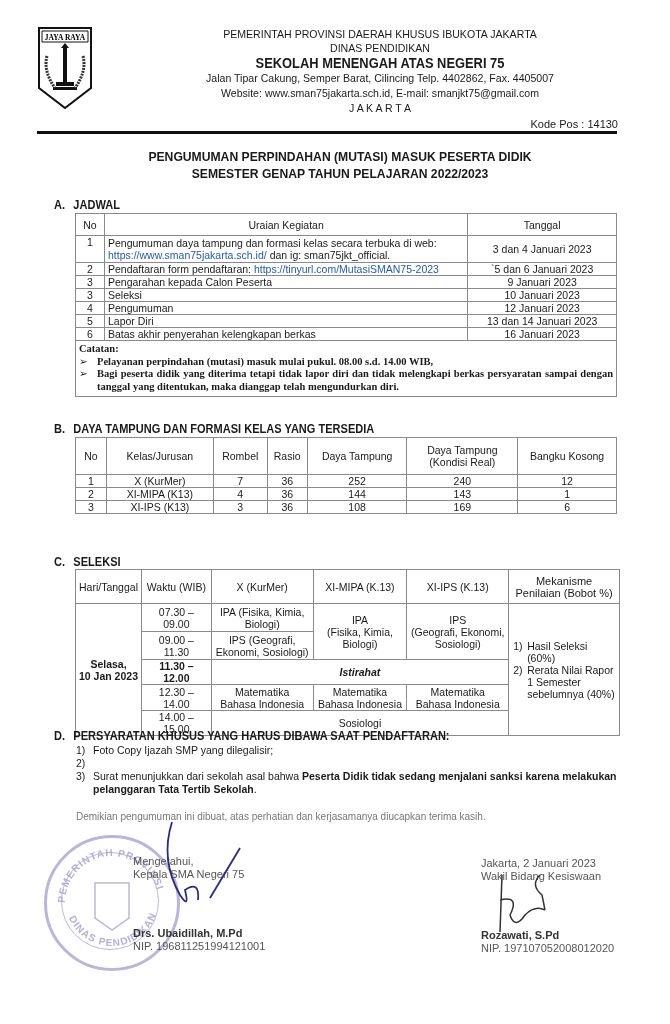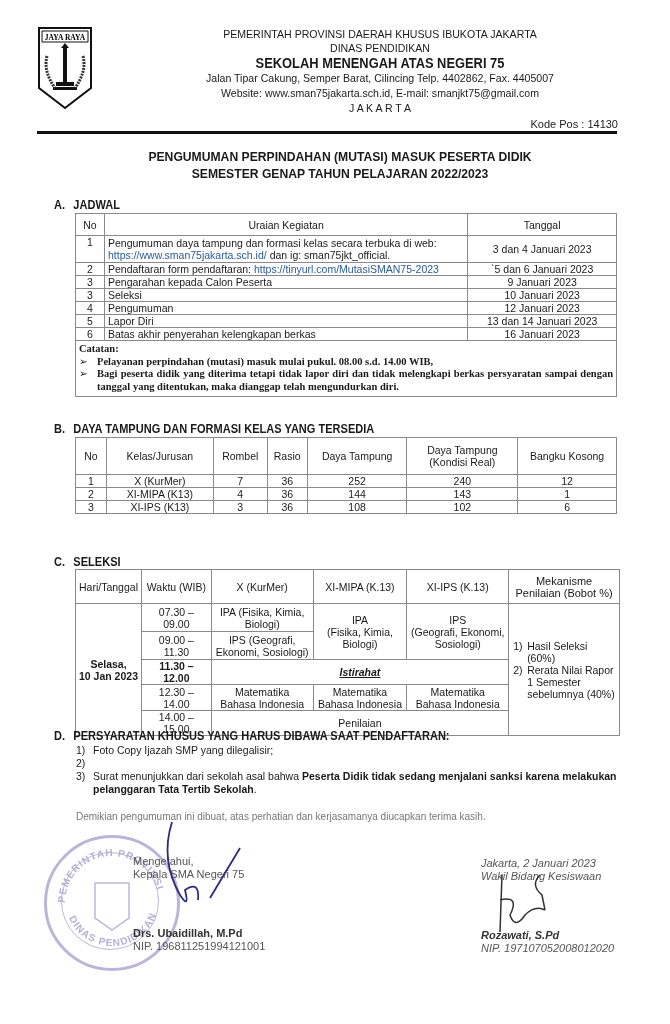--- a/index.html
+++ b/index.html
@@ -158,21 +158,21 @@
         <td>144</td>
         <td>143</td>
         <td>1</td>
   </tr>
   <tr style="height:13px;" class="c">
     <td>3</td>
         <td>XI-IPS (K13)</td>
         <td>3</td>
         <td>36</td>
         <td>108</td>
-        <td>102</td>
+        <td>169</td>
         <td>6</td>
   </tr>
 </tbody>
   </table>
 
 <div class="sec-h" style="top:555px;"><span class="l">C.</span><span>SELEKSI</span></div>
 <table style="left:75px;top:569px;width:545px;">
   <colgroup>
       <col style="width:66px">
       <col style="width:70px">
@@ -215,40 +215,40 @@
             <span>Rerata Nilai Rapor 1 Semester sebelumnya (40%)</span>
           </div>
     </td>
   </tr>
   <tr style="height:28px;">
     <td class="c">09.00 – 11.30</td>
     <td class="c">IPS (Geografi, Ekonomi, Sosiologi)</td>
   </tr>
   <tr style="height:14px;">
     <td class="c b">11.30 – 12.00</td>
-    <td colspan="3" class="c b" style="font-style:italic;text-decoration:underline;">Istirahat</td>
+    <td colspan="3" class="c b" style="font-style:italic;">Istirahat</td>
   </tr>
   <tr style="height:26px;">
     <td class="c">12.30 – 14.00</td>
     <td class="c">
           <div>Matematika</div>
           <div>Bahasa Indonesia</div>
         </td>
     <td class="c">
           <div>Matematika</div>
           <div>Bahasa Indonesia</div>
         </td>
     <td class="c">
           <div>Matematika</div>
           <div>Bahasa Indonesia</div>
         </td>
   </tr>
   <tr style="height:14px;">
     <td class="c">14.00 – 15.00</td>
-    <td colspan="3" class="c">Penilaian</td>
+    <td colspan="3" class="c">Sosiologi</td>
   </tr>
 </tbody>
   </table>
 
 <div class="sec-h" style="top:729px;"><span class="l">D.</span><span>PERSYARATAN KHUSUS YANG HARUS DIBAWA SAAT PENDAFTARAN:</span></div>
 <div class="list" style="top:744px;width:545px;">
   <div>
       <span class="n">1)</span>
       <span>Foto Copy Ijazah SMP yang dilegalisir;</span>
     </div>
@@ -280,21 +280,21 @@
   <div>Mengetahui,</div>
   <div>Kepala SMA Negeri 75</div>
   <div style="height:46px;"></div>
   <div class="name">Drs. Ubaidillah, M.Pd</div>
   <div>NIP. 196811251994121001</div>
 </div>
 <svg class="abs" style="left:140px;top:820px;" width="110" height="100">
   <path d="M32 2 Q20 40 40 75 Q50 90 45 70 Q60 60 58 80 M70 78 L100 28" fill="none" stroke="#2b2d7a" stroke-width="1.8"></path>
 </svg>
 
-<div class="sig-block" style="left:481px;top:857px;font-style:italic;">
+<div class="sig-block" style="left:481px;top:857px;">
   <div>Jakarta, 2 Januari 2023</div>
   <div>Wakil Bidang Kesiswaan</div>
   <div style="height:46px;"></div>
   <div class="name">Rozawati, S.Pd</div>
   <div>NIP. 197107052008012020</div>
 </div>
 <svg class="abs" style="left:490px;top:870px;" width="80" height="70">
   <path d="M12 5 L10 62 M10 30 Q30 25 20 45 Q25 60 35 45 Q45 35 55 40 M50 5 Q40 15 52 25 L55 40" fill="none" stroke="#333" stroke-width="1.5"></path>
 </svg>
 

